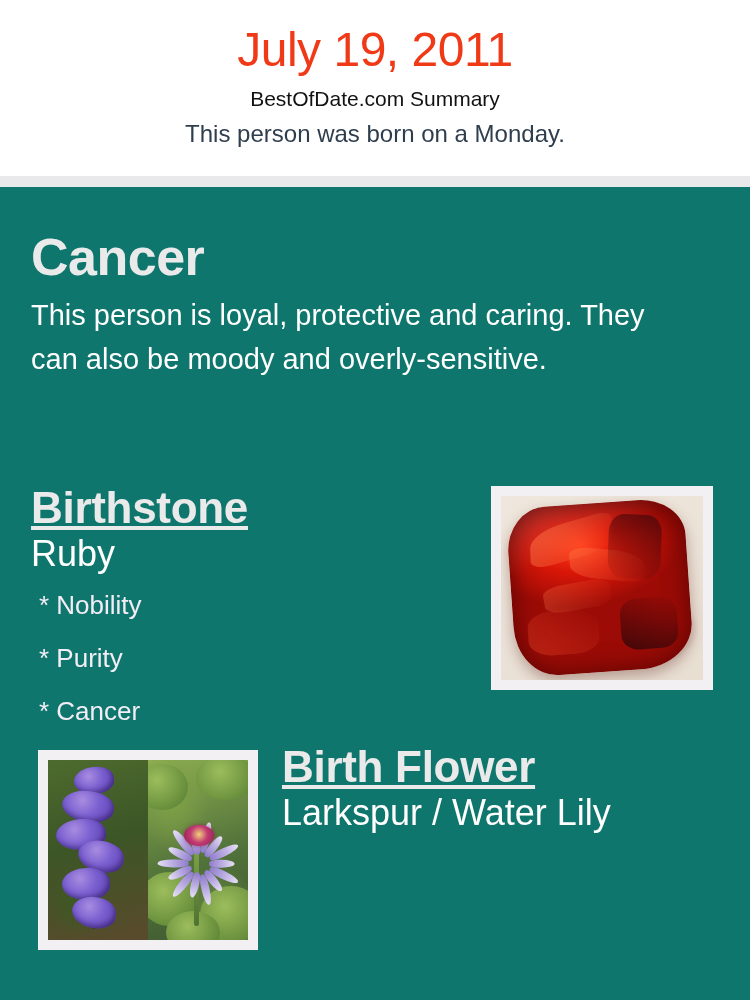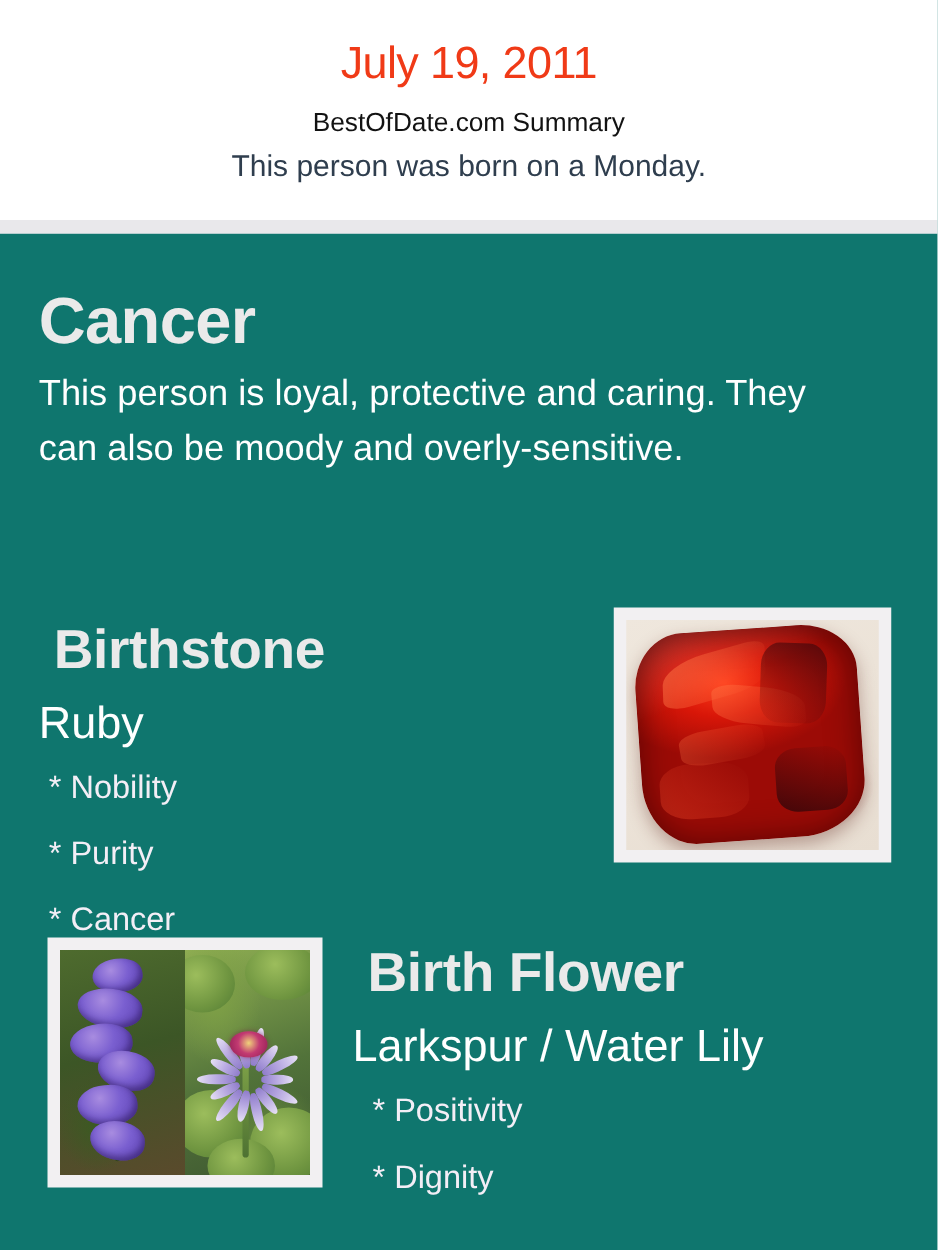--- a/index.html
+++ b/index.html
@@ -18,21 +18,21 @@
   
   #header-bar {
     width: 750px;
     height: 176px;
     background: #ffffff;
     box-sizing: border-box;
     padding-top: 22px;
     text-align: center;
   }
   #date-title {
-    font-size: 36px;
+    font-size: 48px;
     font-weight: 400;
     color: #F03A17;
     line-height: 56px;
     letter-spacing: -0.5px;
     margin: 0;
   }
   #site-subtitle {
     font-size: 21px;
     font-weight: 400;
     color: #121212;
@@ -92,22 +92,23 @@
     position: absolute;
     left: 31px;
     top: 296px;
     width: 430px;
   }
   .section-heading {
     font-size: 44px;
     font-weight: bold;
     color: #EAEAEA;
     line-height: 50px;
-    margin: 12px;
+    margin: 0;
     letter-spacing: -0.3px;
+    text-decoration: underline;
   }
   .section-subheading {
     font-size: 36px;
     font-weight: 400;
     color: #FFFFFF;
     line-height: 42px;
     margin: 0;
   }
   .trait-list {
     list-style: none;
@@ -331,19 +332,15 @@
             <div class="petal" style="transform: rotate(-90deg) translateY(-38%) scaleY(1);"></div>
           <div id="lily-center"></div>
         </div>
       </div>
     </div>
   </div>
 
   <div id="birthflower-block">
     <div class="section-heading">Birth Flower</div>
     <div class="section-subheading">Larkspur / Water Lily</div>
-    <ul class="trait-list" id="birthflower-traits">
-      <li class="trait-item">* Positivity</li>
-      <li class="trait-item">* Dignity</li>
-    </ul>
   </div>
 
 </div>
 
 </body></html>

